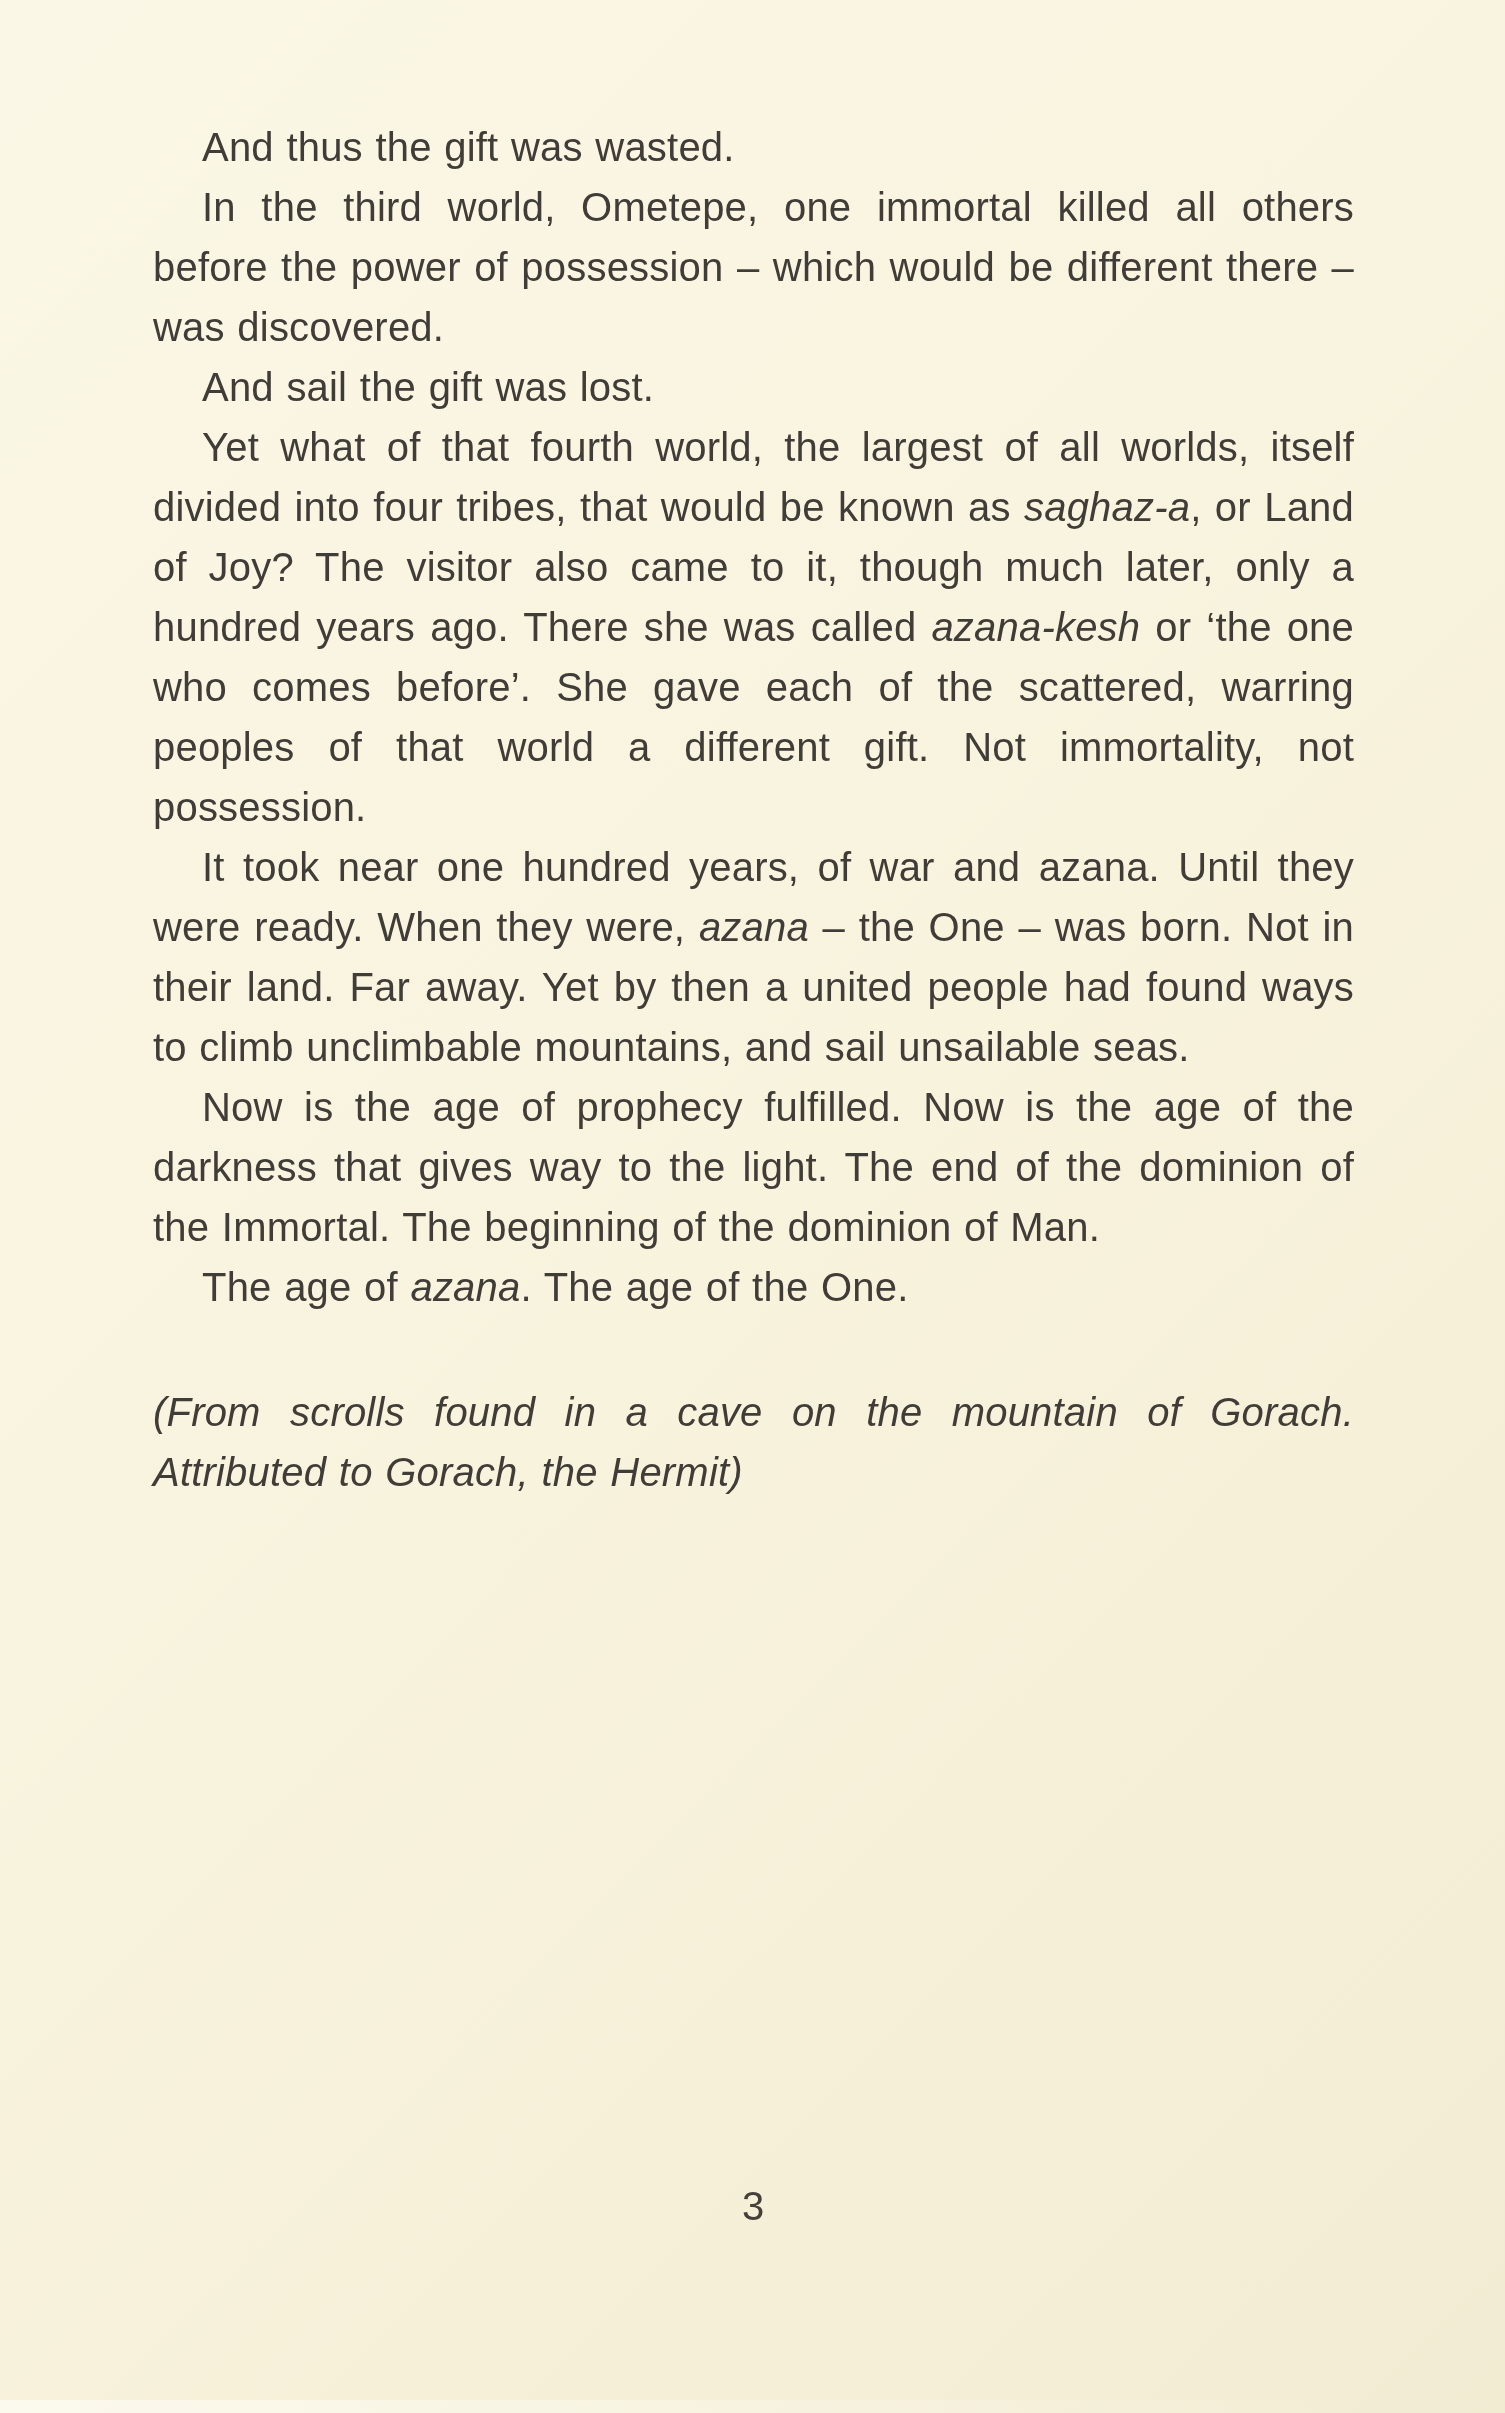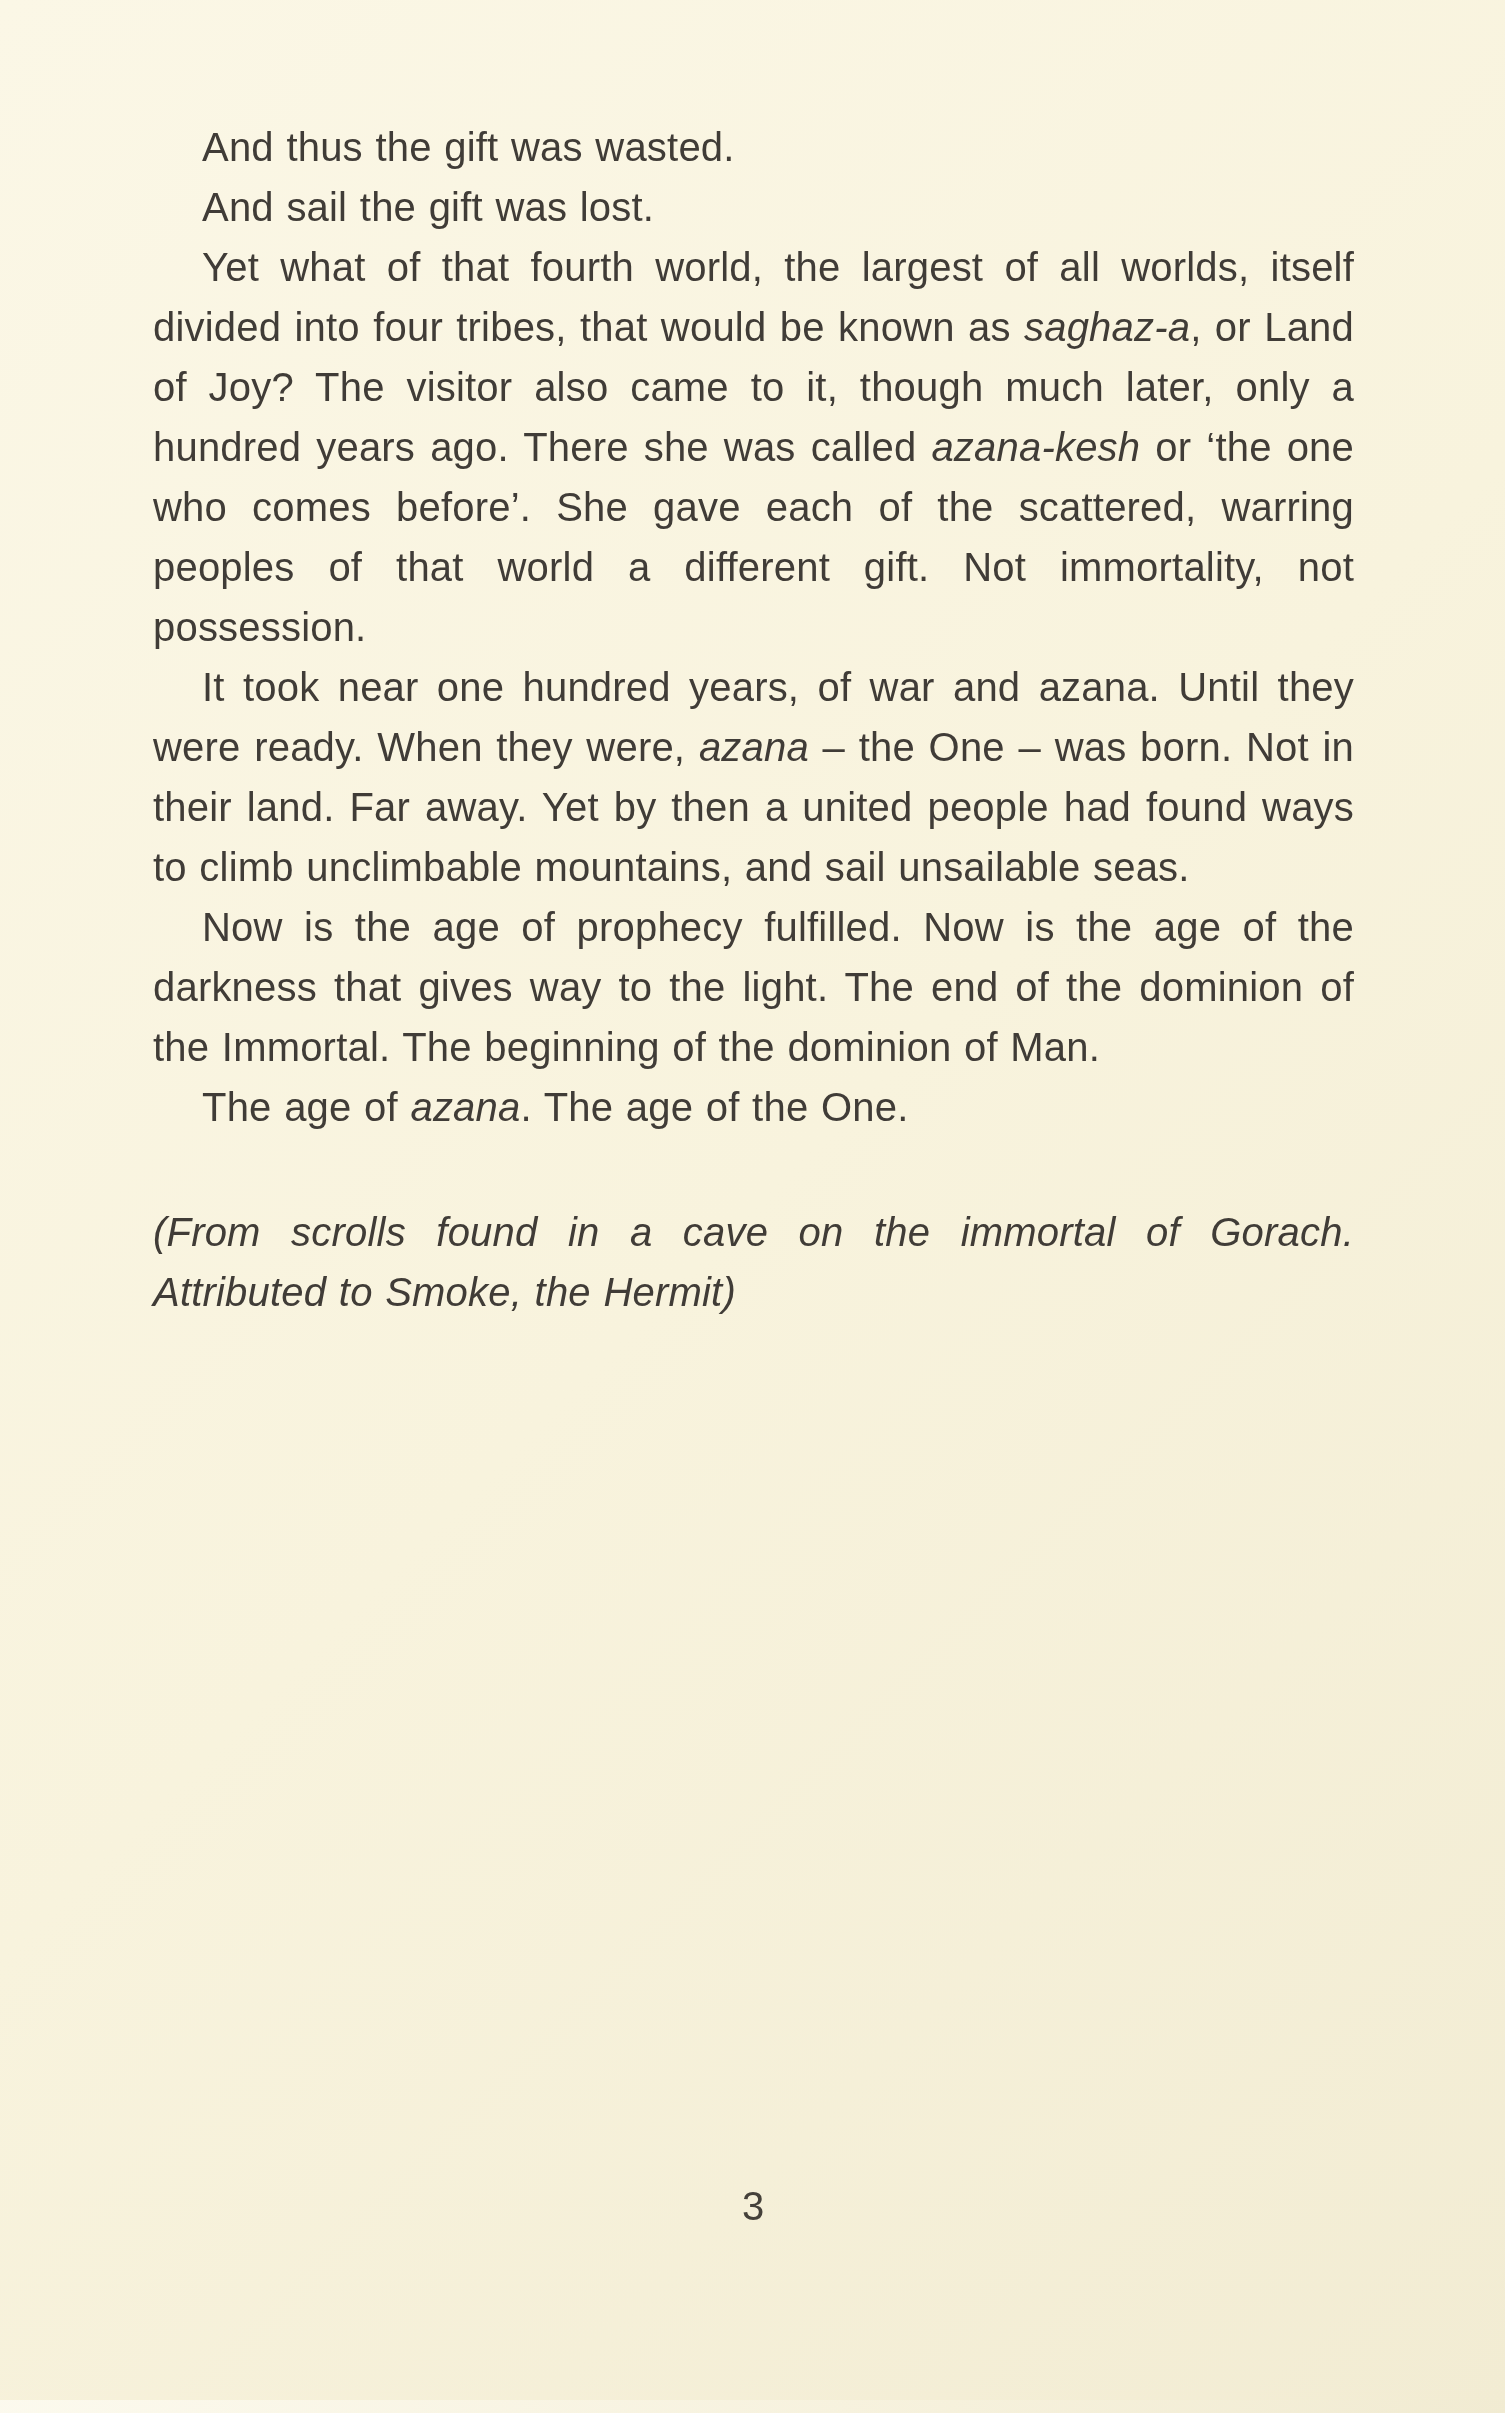--- a/index.html
+++ b/index.html
@@ -63,33 +63,34 @@
 </style>
 </head>
 <body>
 
 <div class="scan">
 
   <main class="text-block">
 
     <p class="para indent"><span>And thus the gift was wasted.</span></p>
 
+    <p class="para indent"><span>In the third world, Ometepe, one immortal killed all others before the power of possession – which would be different there – was discovered.</span></p>
 
     <p class="para indent"><span>And sail the gift was lost.</span></p>
 
     <p class="para indent"><span>Yet what of that fourth world, the largest of all worlds, itself divided into four tribes, that would be known as </span><span class="italic">saghaz-a</span><span>, or Land of Joy? The visitor also came to it, though much later, only a hundred years ago. There she was called </span><span class="italic">azana-kesh</span><span> or ‘the one who comes before’. She gave each of the scattered, warring peoples of that world a different gift. Not immortality, not possession.</span></p>
 
 
     <p class="para indent"><span>It took near one hundred years, of war and azana. Until they were ready. When they were, </span><span class="italic">azana</span><span> – the One – was born. Not in their land. Far away. Yet by then a united people had found ways to climb unclimbable mountains, and sail unsailable seas.</span></p>
 
     <p class="para indent"><span>Now is the age of prophecy fulfilled. Now is the age of the darkness that gives way to the light. The end of the dominion of the Immortal. The beginning of the dominion of Man.</span></p>
 
     <p class="para indent"><span>The age of </span><span class="italic">azana</span><span>. The age of the One.</span></p>
 
-    <p class="para attribution"><span>(From scrolls found in a cave on the immortal of Gorach. Attributed to Smoke, the Hermit)</span></p>
+    <p class="para attribution"><span>(From scrolls found in a cave on the mountain of Gorach. Attributed to Gorach, the Hermit)</span></p>
 
   </main>
 
   <div class="page-number">3</div>
 
   <div class="page-edge"></div>
 
 </div>
 
 

